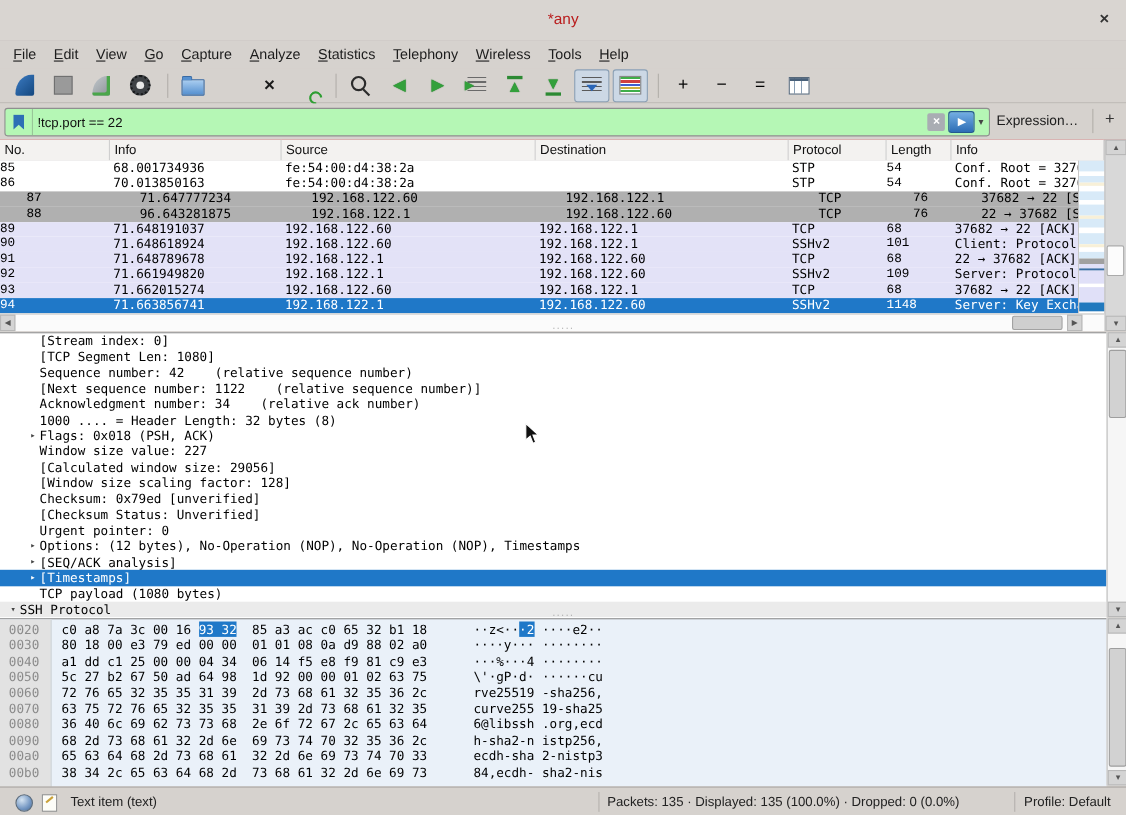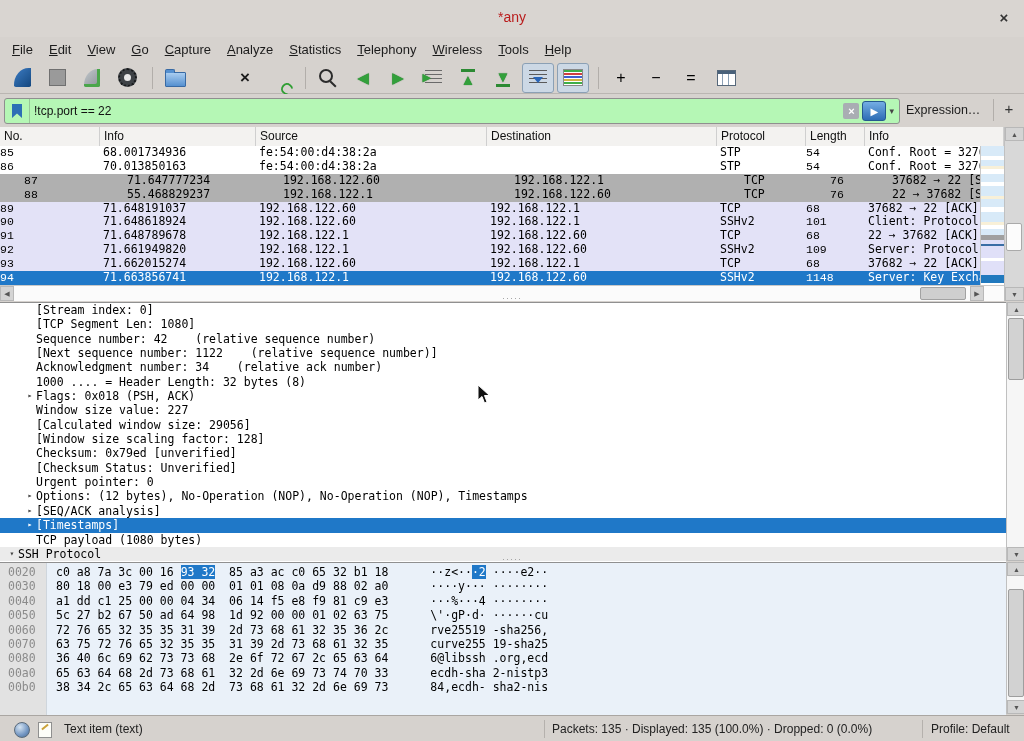--- a/index.html
+++ b/index.html
@@ -263,21 +263,21 @@
         <span class="pc c-no">87</span>
         <span class="pc c-time">71.647777234</span>
         <span class="pc c-src">192.168.122.60</span>
         <span class="pc c-dst">192.168.122.1</span>
         <span class="pc c-proto">TCP</span>
         <span class="pc c-len">76</span>
         <span class="pc c-info">37682 → 22 [SYN] Seq=0 Win=29200 Len=0 MSS=1460 SACK_PERM</span>
       </div>
       <div class="prow gray">
         <span class="pc c-no">88</span>
-        <span class="pc c-time">55.468829237</span>
+        <span class="pc c-time">96.643281875</span>
         <span class="pc c-src">192.168.122.1</span>
         <span class="pc c-dst">192.168.122.60</span>
         <span class="pc c-proto">TCP</span>
         <span class="pc c-len">76</span>
         <span class="pc c-info">22 → 37682 [SYN, ACK] Seq=0 Ack=1 Win=28960 Len=0 MSS=146</span>
       </div>
       <div class="prow lavender">
         <span class="pc c-no">89</span>
         <span class="pc c-time">71.648191037</span>
         <span class="pc c-src">192.168.122.60</span>
@@ -405,20 +405,21 @@
   <div class="hexpane">
     <div class="hexoffcol"></div>
     <div style="position:relative;padding-top:2px;">
         <div class="hrow"><span class="hoff">0020</span><span class="hbytes"><span>c0 a8 7a 3c 00 16 </span><span class="hl">93 32</span><span>  </span><span>85 a3 ac c0 65 32 b1 18</span></span><span class="hascii"><span>··z&lt;··</span><span class="hl">·2</span><span> </span><span>····e2··</span></span></div>
         <div class="hrow"><span class="hoff">0030</span><span class="hbytes"><span>80 18 00 e3 79 ed 00 00</span><span>  </span><span>01 01 08 0a d9 88 02 a0</span></span><span class="hascii"><span>····y···</span><span> </span><span>········</span></span></div>
         <div class="hrow"><span class="hoff">0040</span><span class="hbytes"><span>a1 dd c1 25 00 00 04 34</span><span>  </span><span>06 14 f5 e8 f9 81 c9 e3</span></span><span class="hascii"><span>···%···4</span><span> </span><span>········</span></span></div>
         <div class="hrow"><span class="hoff">0050</span><span class="hbytes"><span>5c 27 b2 67 50 ad 64 98</span><span>  </span><span>1d 92 00 00 01 02 63 75</span></span><span class="hascii"><span>\'·gP·d·</span><span> </span><span>······cu</span></span></div>
         <div class="hrow"><span class="hoff">0060</span><span class="hbytes"><span>72 76 65 32 35 35 31 39</span><span>  </span><span>2d 73 68 61 32 35 36 2c</span></span><span class="hascii"><span>rve25519</span><span> </span><span>-sha256,</span></span></div>
         <div class="hrow"><span class="hoff">0070</span><span class="hbytes"><span>63 75 72 76 65 32 35 35</span><span>  </span><span>31 39 2d 73 68 61 32 35</span></span><span class="hascii"><span>curve255</span><span> </span><span>19-sha25</span></span></div>
         <div class="hrow"><span class="hoff">0080</span><span class="hbytes"><span>36 40 6c 69 62 73 73 68</span><span>  </span><span>2e 6f 72 67 2c 65 63 64</span></span><span class="hascii"><span>6@libssh</span><span> </span><span>.org,ecd</span></span></div>
+        <div class="hrow"><span class="hoff">0090</span><span class="hbytes"><span>68 2d 73 68 61 32 2d 6e</span><span>  </span><span>69 73 74 70 32 35 36 2c</span></span><span class="hascii"><span>h-sha2-n</span><span> </span><span>istp256,</span></span></div>
         <div class="hrow"><span class="hoff">00a0</span><span class="hbytes"><span>65 63 64 68 2d 73 68 61</span><span>  </span><span>32 2d 6e 69 73 74 70 33</span></span><span class="hascii"><span>ecdh-sha</span><span> </span><span>2-nistp3</span></span></div>
         <div class="hrow"><span class="hoff">00b0</span><span class="hbytes"><span>38 34 2c 65 63 64 68 2d</span><span>  </span><span>73 68 61 32 2d 6e 69 73</span></span><span class="hascii"><span>84,ecdh-</span><span> </span><span>sha2-nis</span></span></div>
       </div>
   </div>
 
   <div class="sbv hexvsb lighttrack">
     <span class="sb-arrow" style="top:0;">▲</span>
     <span class="sb-thumb gray" style="top:27px;height:108px;"></span>
     <span class="sb-arrow" style="bottom:0;">▼</span>
   </div>

